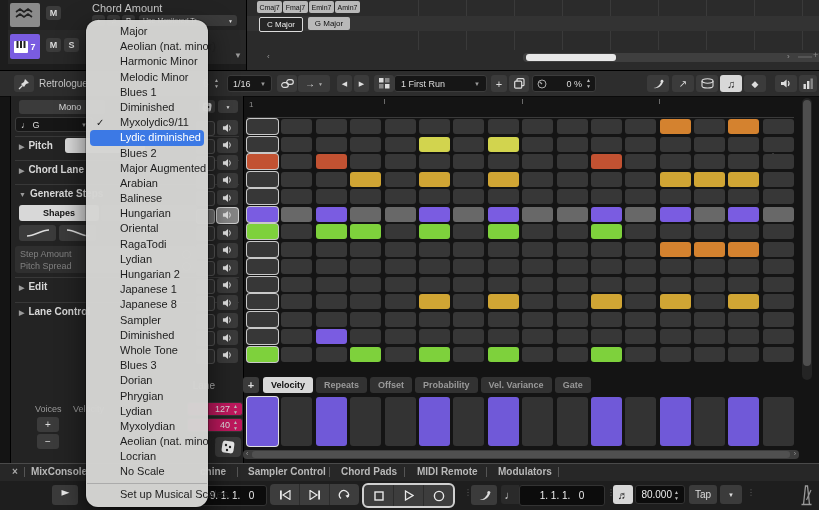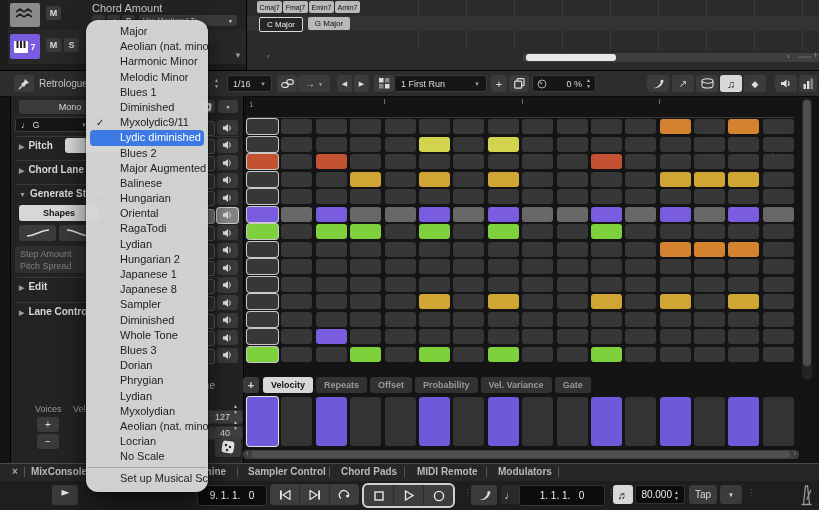--- a/index.html
+++ b/index.html
@@ -36,22 +36,22 @@
   .tb-ic{width:20px;}
   .spin{display:flex;flex-direction:column;justify-content:center;gap:1px;color:#bbb;font-size:5px;line-height:5px;}
   .tb-active{background:#d8d8d8;color:#1a1a1a;}
 
   
   .inspector{left:10px;top:96px;width:232px;height:367px;background:#232323;border:1px solid #000;border-top:none;}
   .sec-line{position:absolute;left:4px;right:4px;height:1px;background:#383838;}
   .hd{position:absolute;font-size:10px;font-weight:bold;color:#d8d8d8;}
   .tri{color:#9a9a9a;font-size:7px;margin-right:4px;}
   .small-lbl{font-size:9px;color:#9a9a9a;}
-  .valbox{position:absolute;background:#404040;border:1px solid #333;border-radius:3px;color:#ddd;
-     font-size:9px;display:flex;align-items:center;justify-content:flex-end;margin-top:8px;}
+  .valbox{position:absolute;background:#be185d;border:1px solid #333;border-radius:3px;color:#ddd;
+     font-size:9px;display:flex;align-items:center;justify-content:flex-end;}
 
   
   .rc-box{position:absolute;width:17px;height:13px;border:1px solid #555;border-radius:3px;background:#2f2f2f;}
   .rc-spk{position:absolute;width:21px;height:15px;background:#3a3a3a;border-radius:3px;display:flex;align-items:center;justify-content:center;}
   .rc-spk.on{background:#858585;box-shadow:0 0 0 1px #cfcfcf;}
   .rc-box.on{background:#6f6f6f;border-color:#999;}
   .gridwrap{left:247px;top:119px;display:grid;grid-template-columns:repeat(16,31px);gap:2.5px 3.4px;}
   .cell{width:31px;height:15px;border-radius:3px;background:#373737;}
   .cell.cur{box-shadow:0 0 0 1px #c9c9c9;}
   .ruler{left:247px;top:96px;width:547px;height:22px;color:#8e8e8e;font-size:8px;}
@@ -774,20 +774,21 @@
       <div class="mi">Major</div>
       <div class="mi">Aeolian (nat. minor)</div>
       <div class="mi">Harmonic Minor</div>
       <div class="mi">Melodic Minor</div>
       <div class="mi">Blues 1</div>
       <div class="mi">Diminished</div>
       <div class="mi"><span class="chk">✓</span>Myxolydic9/11</div>
       <div class="mi selected">Lydic diminished</div>
       <div class="mi">Blues 2</div>
       <div class="mi">Major Augmented</div>
+      <div class="mi">Arabian</div>
       <div class="mi">Balinese</div>
       <div class="mi">Hungarian</div>
       <div class="mi">Oriental</div>
       <div class="mi">RagaTodi</div>
       <div class="mi">Lydian</div>
       <div class="mi">Hungarian 2</div>
       <div class="mi">Japanese 1</div>
       <div class="mi">Japanese 8</div>
       <div class="mi">Sampler</div>
       <div class="mi">Diminished</div>

